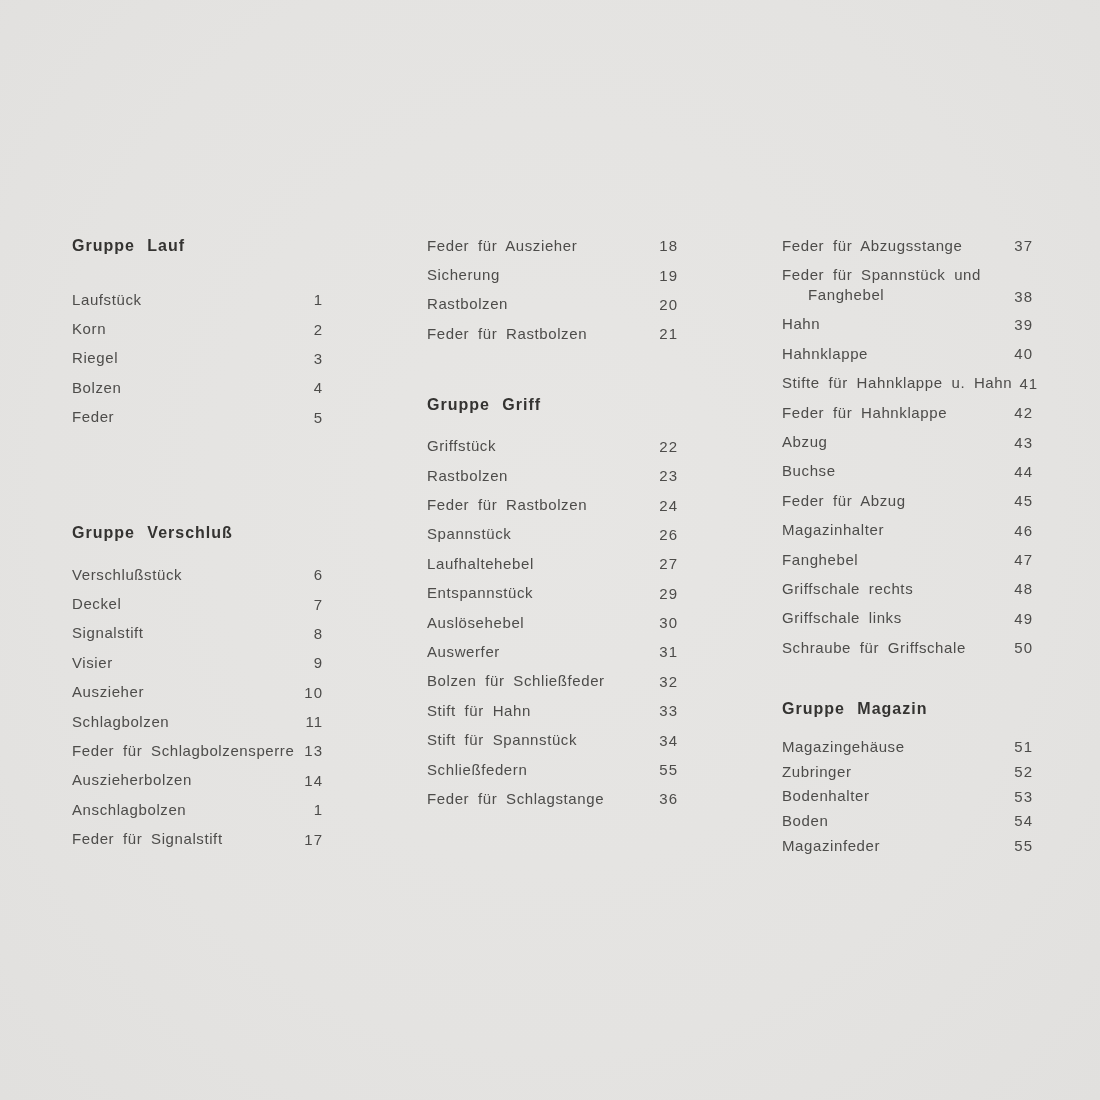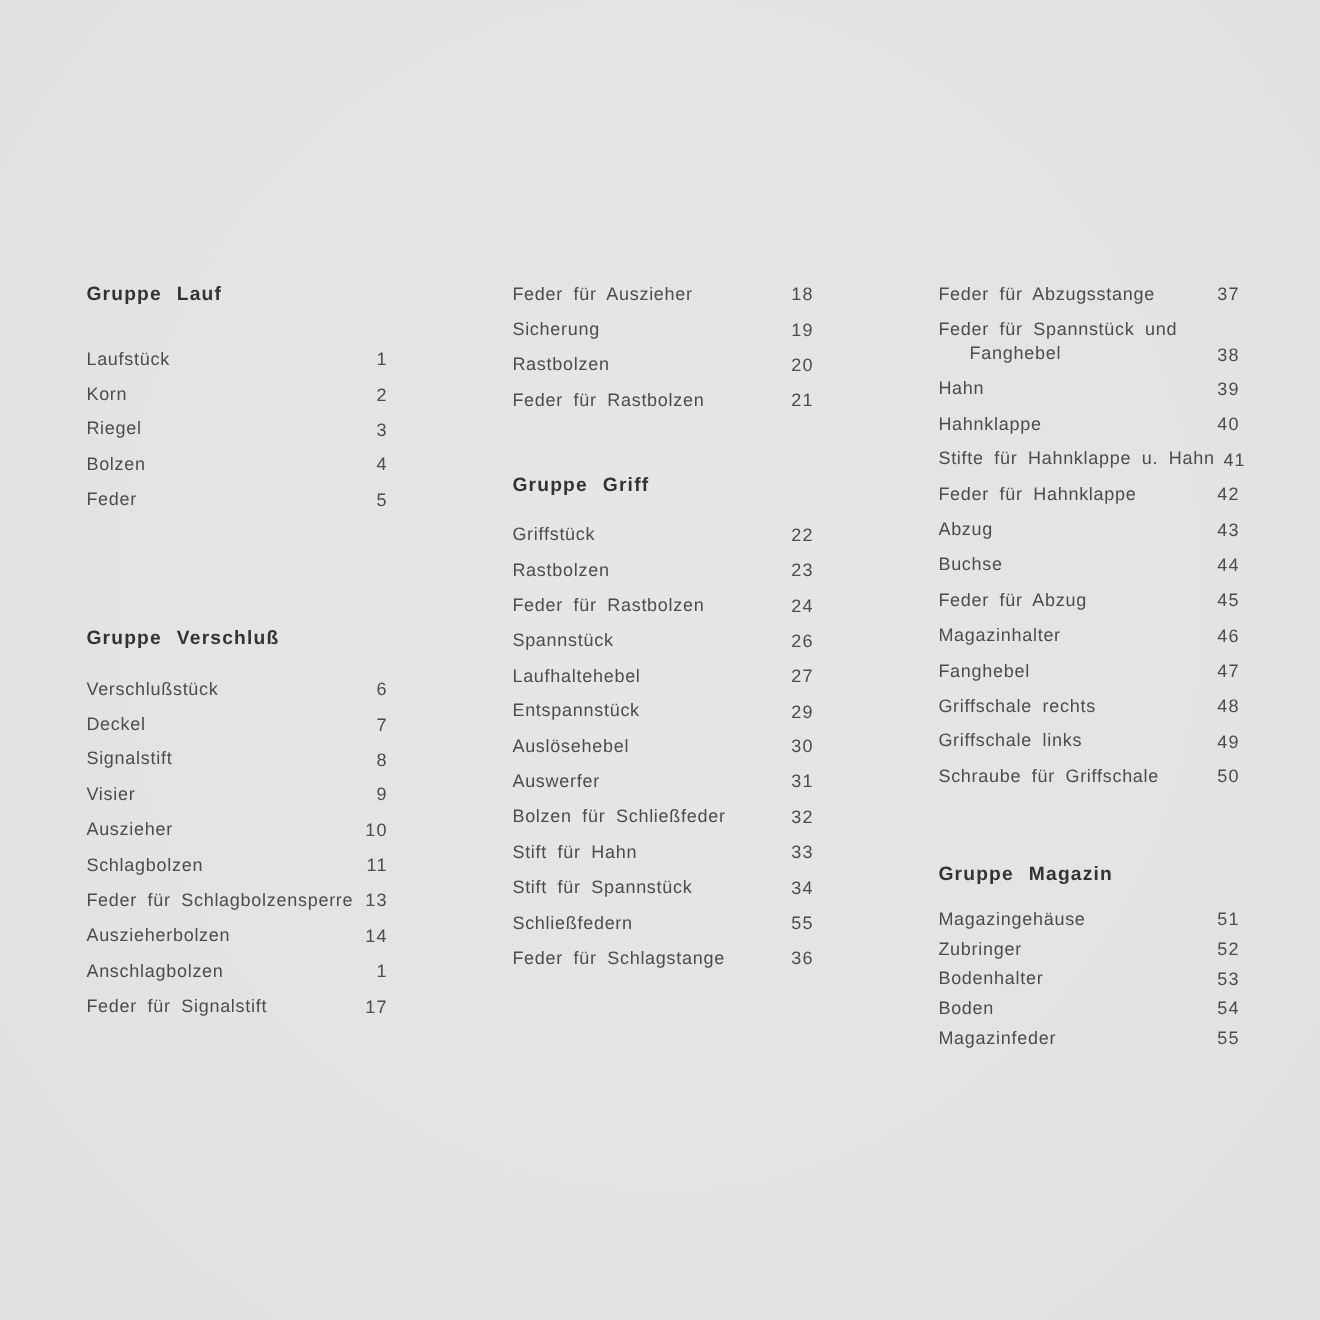--- a/index.html
+++ b/index.html
@@ -69,21 +69,21 @@
 
   
   .sec-1-1 { margin-top: 5px; }
   .sec-1-1 .rows { margin-top: 28px; }
   .sec-1-2 { margin-top: 90px; }
   .sec-1-2 .rows { margin-top: 16px; }
   .sec-2-1 { margin-top: 1px; }
   .sec-2-2 { margin-top: 45px; }
   .sec-2-2 .rows { margin-top: 16px; }
   .sec-3-1 { margin-top: 1px; }
-  .sec-3-2 { margin-top: 56px; }
+  .sec-3-2 { margin-top: 36px; }
   .sec-3-2 .rows { margin-top: 14px; }
   .sec-3-2 .row { height: 24.7px; }
 </style>
 </head>
 <body>
 
 <div class="page">
   <div class="col" id="col1">
       <div class="section sec-1-1">
         <div class="heading">Gruppe Lauf</div>

